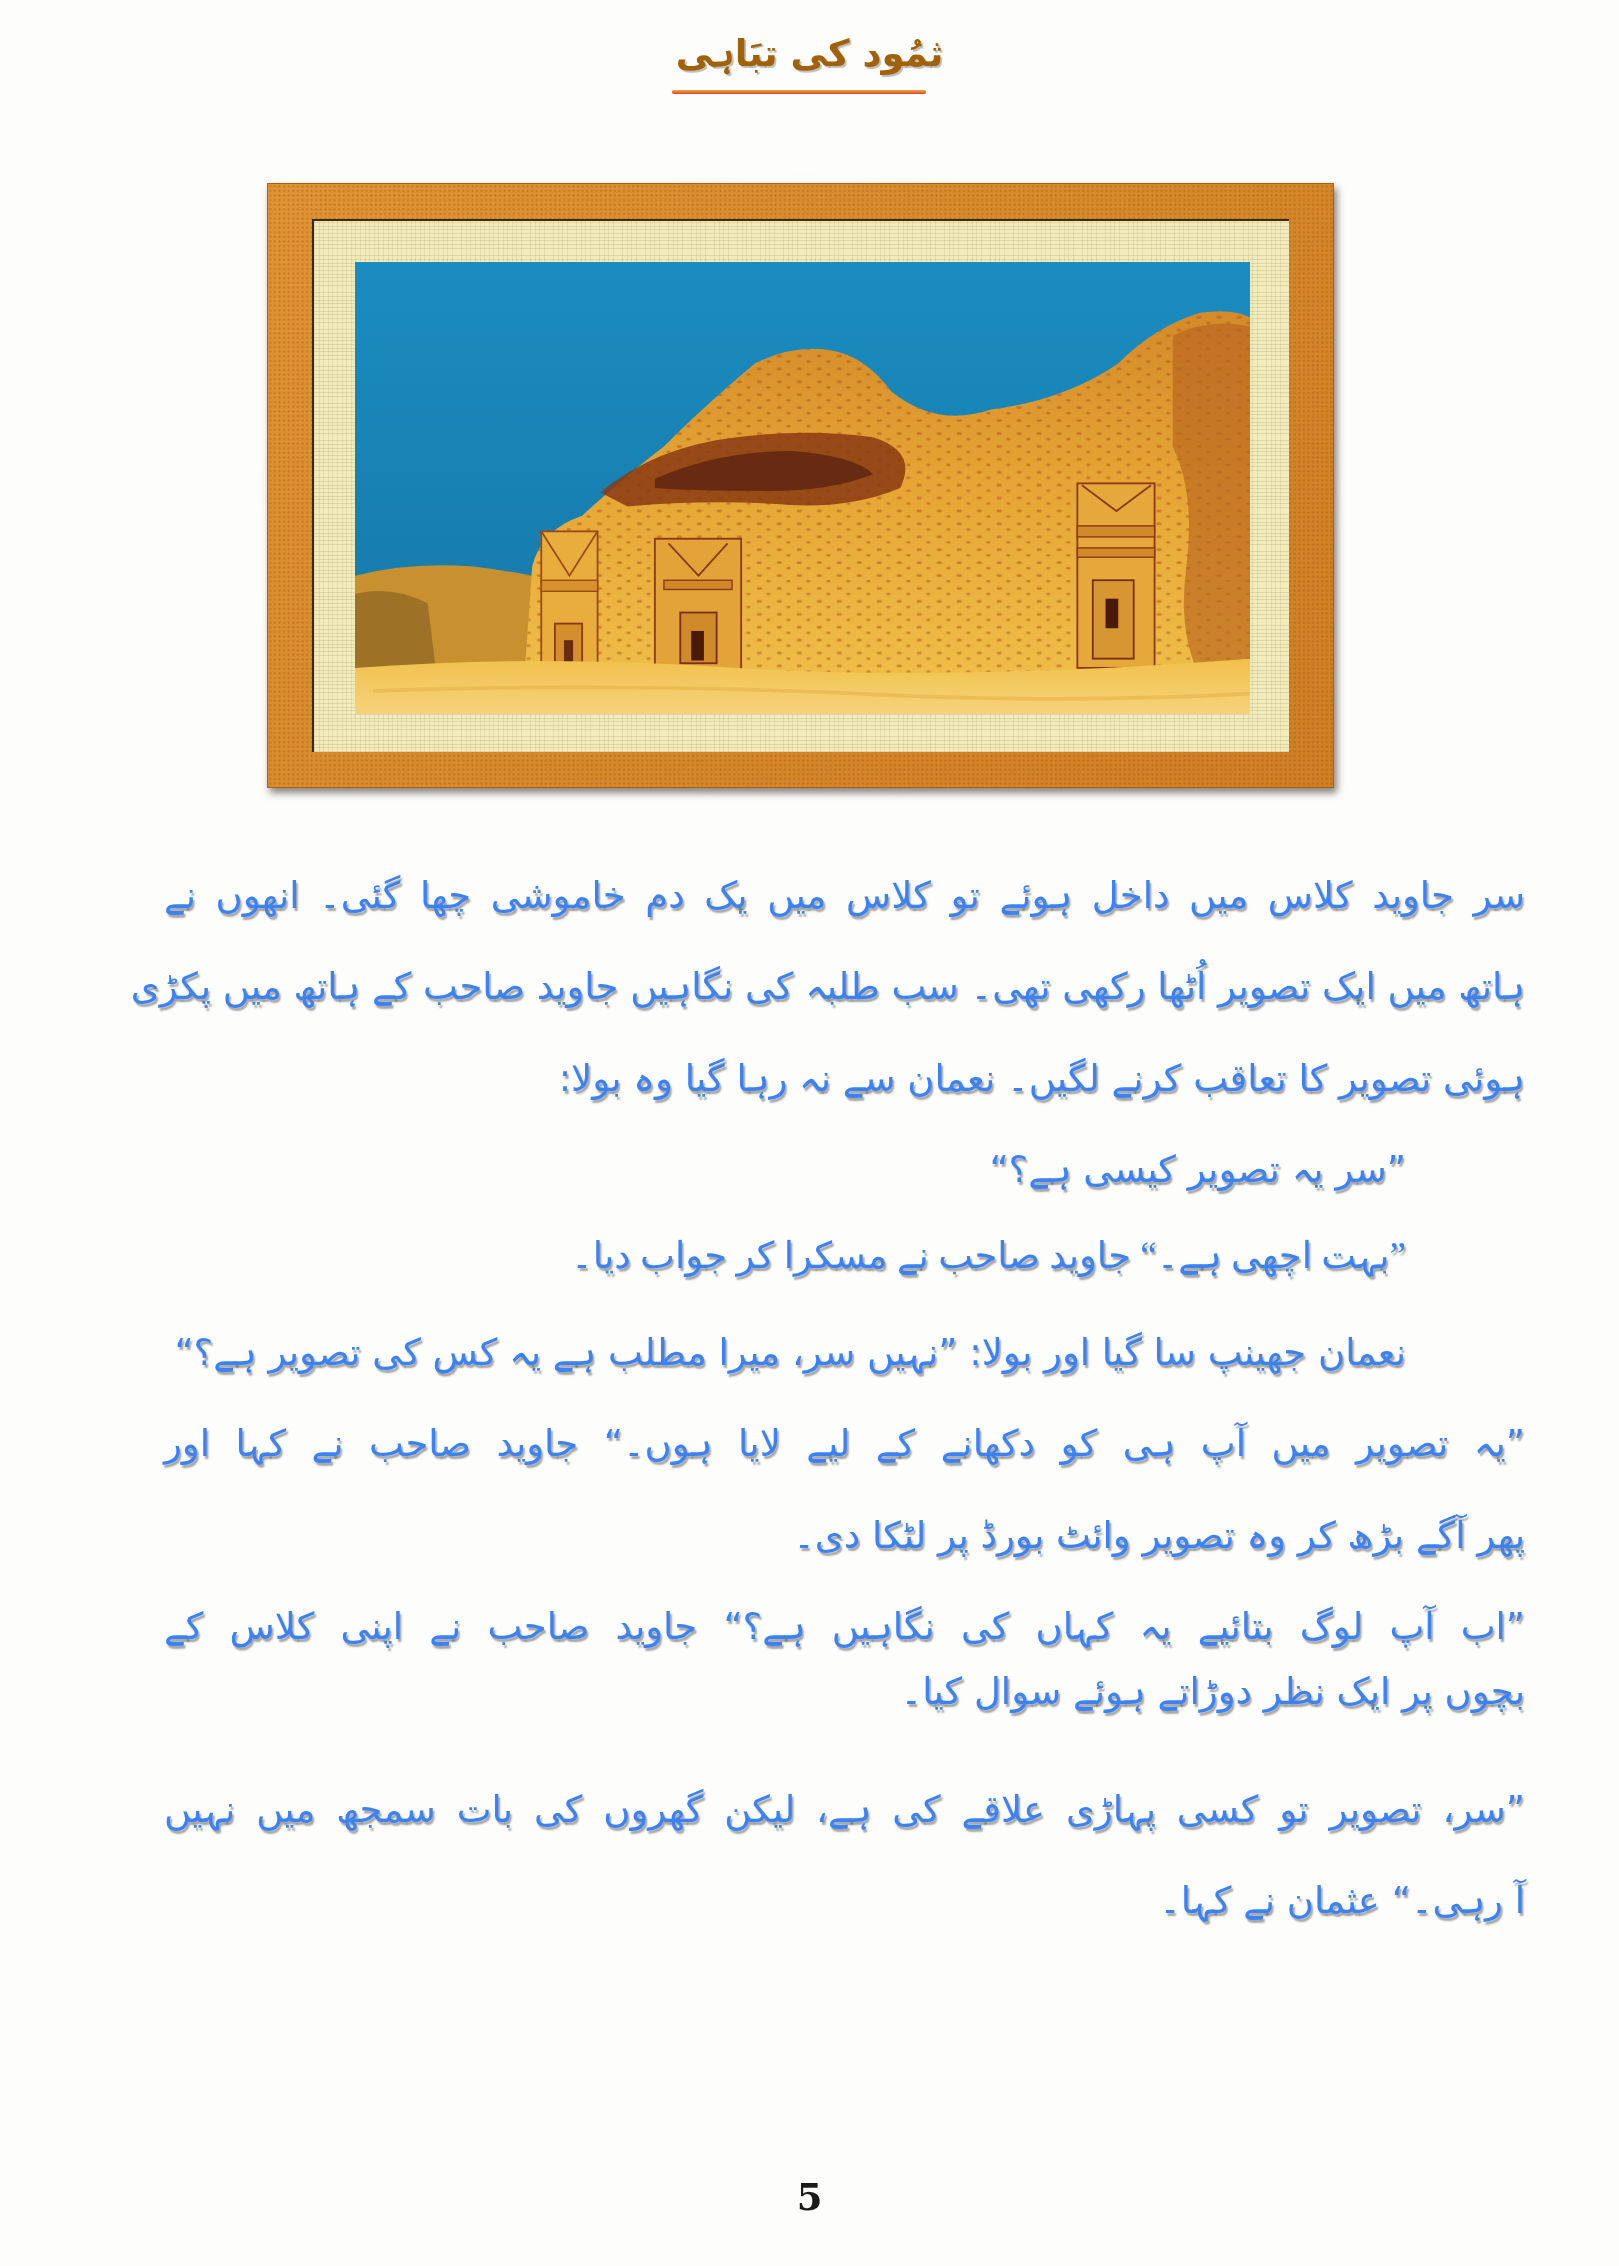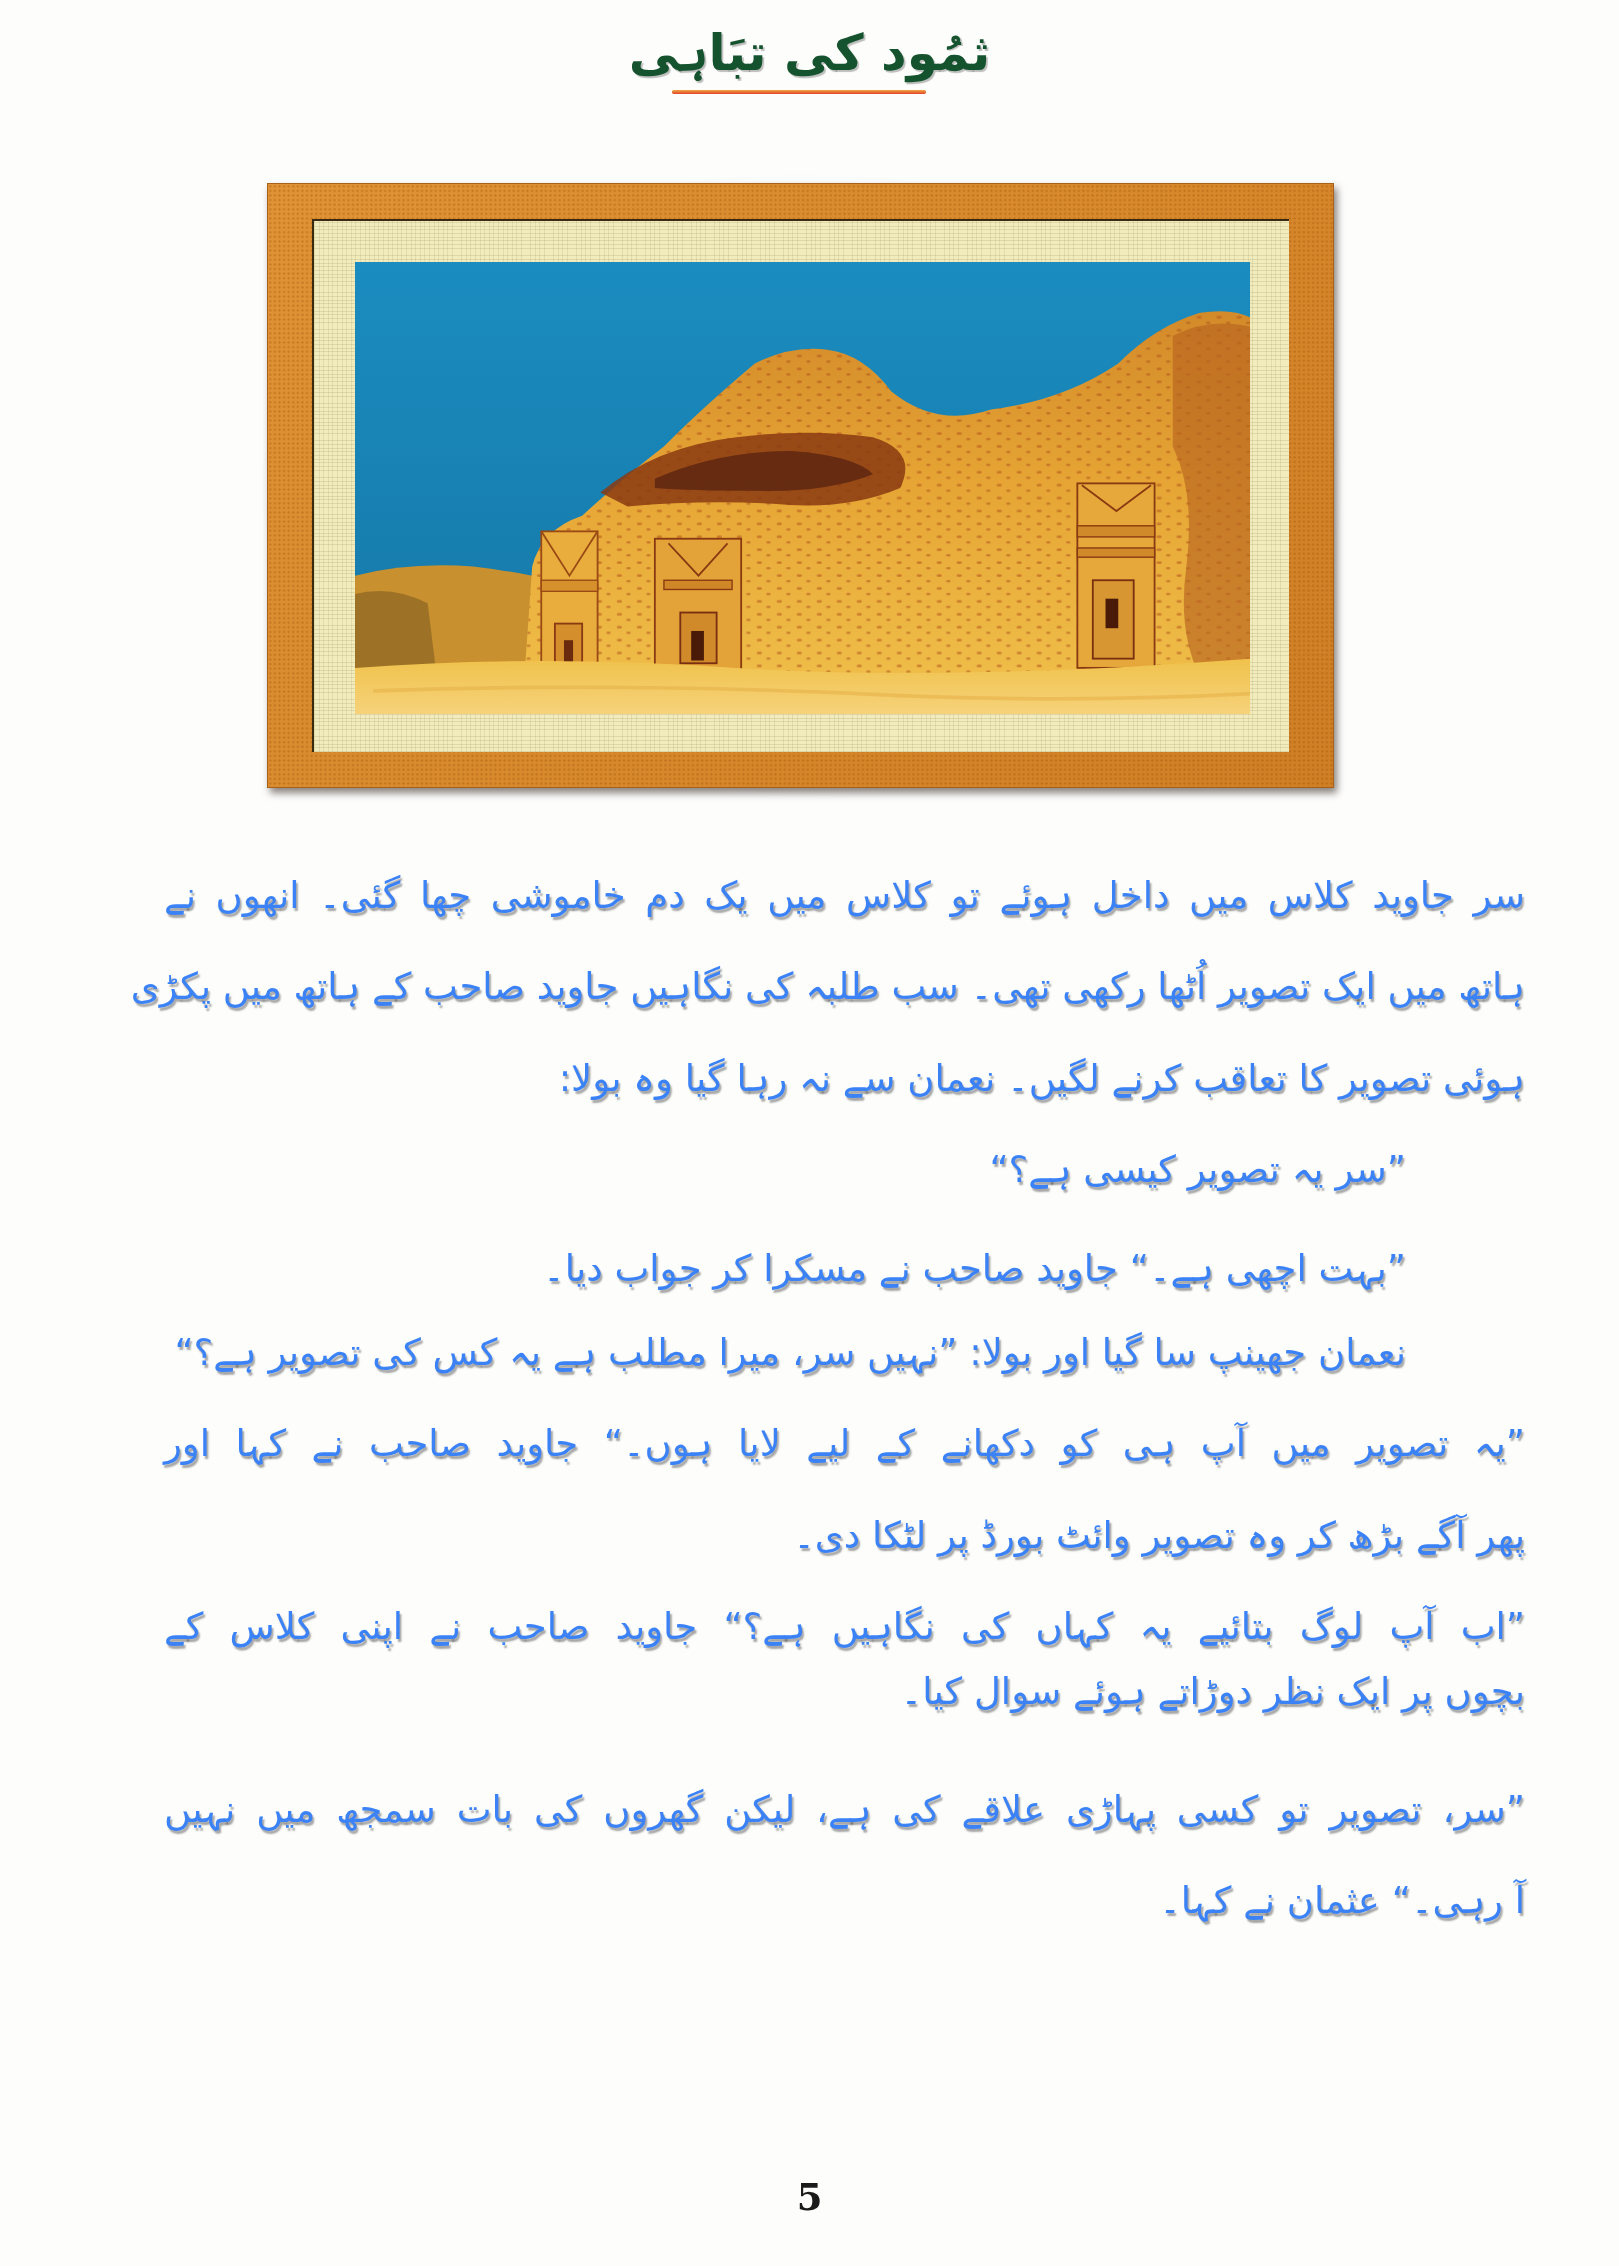--- a/index.html
+++ b/index.html
@@ -11,23 +11,23 @@
     }
     .page-title {
       position: absolute; left: 0; top: 25.6px; width: 1619px;
       text-align: center;
     }
     .page-title .title-text {
       display: inline-block;
       direction: rtl;
       font-family: "DejaVu Sans", sans-serif;
       font-weight: bold;
-      font-size: 50px;
+      font-size: 37px;
       line-height: 55px;
-      color: #14532d;
+      color: #a16207;
       text-shadow: 1.8px 1.8px 0.9px rgba(0,0,0,0.25);
     }
     .title-underline {
       position: absolute; left: 672px; top: 90px; width: 254px; height: 3.7px;
       background: linear-gradient(#f3a640, #e0442a);
       border-radius: 1.8px;
     }
 
     
     .frame-shadow {
@@ -165,21 +165,21 @@
       </svg>
     </div>
   </div>
 </div>
 
 <div class="body-text">
   <div class="line justify" style="top:0px;">سر جاوید کلاس میں داخل ہوئے تو کلاس میں یک دم خاموشی چھا گئی۔ انھوں نے</div>
   <div class="line justify" style="top:91px;">ہاتھ میں ایک تصویر اُٹھا رکھی تھی۔ سب طلبہ کی نگاہیں جاوید صاحب کے ہاتھ میں پکڑی</div>
   <div class="line" style="top:183px; right:0;">ہوئی تصویر کا تعاقب کرنے لگیں۔ نعمان سے نہ رہا گیا وہ بولا:</div>
   <div class="line indent" style="top:274px;">”سر یہ تصویر کیسی ہے؟“</div>
-  <div class="line indent" style="top:373px;">”بہت اچھی ہے۔“ جاوید صاحب نے مسکرا کر جواب دیا۔</div>
+  <div class="line indent" style="top:360px;font-family:Liberation Serif, serif;">”بہت اچھی ہے۔“ جاوید صاحب نے مسکرا کر جواب دیا۔</div>
   <div class="line indent" style="top:457px;margin-left:23px;">نعمان جھینپ سا گیا اور بولا: ”نہیں سر، میرا مطلب ہے یہ کس کی تصویر ہے؟“</div>
   <div class="line justify" style="top:548px;">”یہ تصویر میں آپ ہی کو دکھانے کے لیے لایا ہوں۔“ جاوید صاحب نے کہا اور</div>
   <div class="line" style="top:640px; right:0;">پھر آگے بڑھ کر وہ تصویر وائٹ بورڈ پر لٹکا دی۔</div>
   <div class="line justify" style="top:731px;">”اب آپ لوگ بتائیے یہ کہاں کی نگاہیں ہے؟“ جاوید صاحب نے اپنی کلاس کے</div>
   <div class="line" style="top:796px; right:0;">بچوں پر ایک نظر دوڑاتے ہوئے سوال کیا۔</div>
   <div class="line justify" style="top:914px;">”سر، تصویر تو کسی پہاڑی علاقے کی ہے، لیکن گھروں کی بات سمجھ میں نہیں</div>
   <div class="line" style="top:1005px; right:0;">آ رہی۔“ عثمان نے کہا۔</div>
 </div>
 
 <div class="page-number">5</div>

